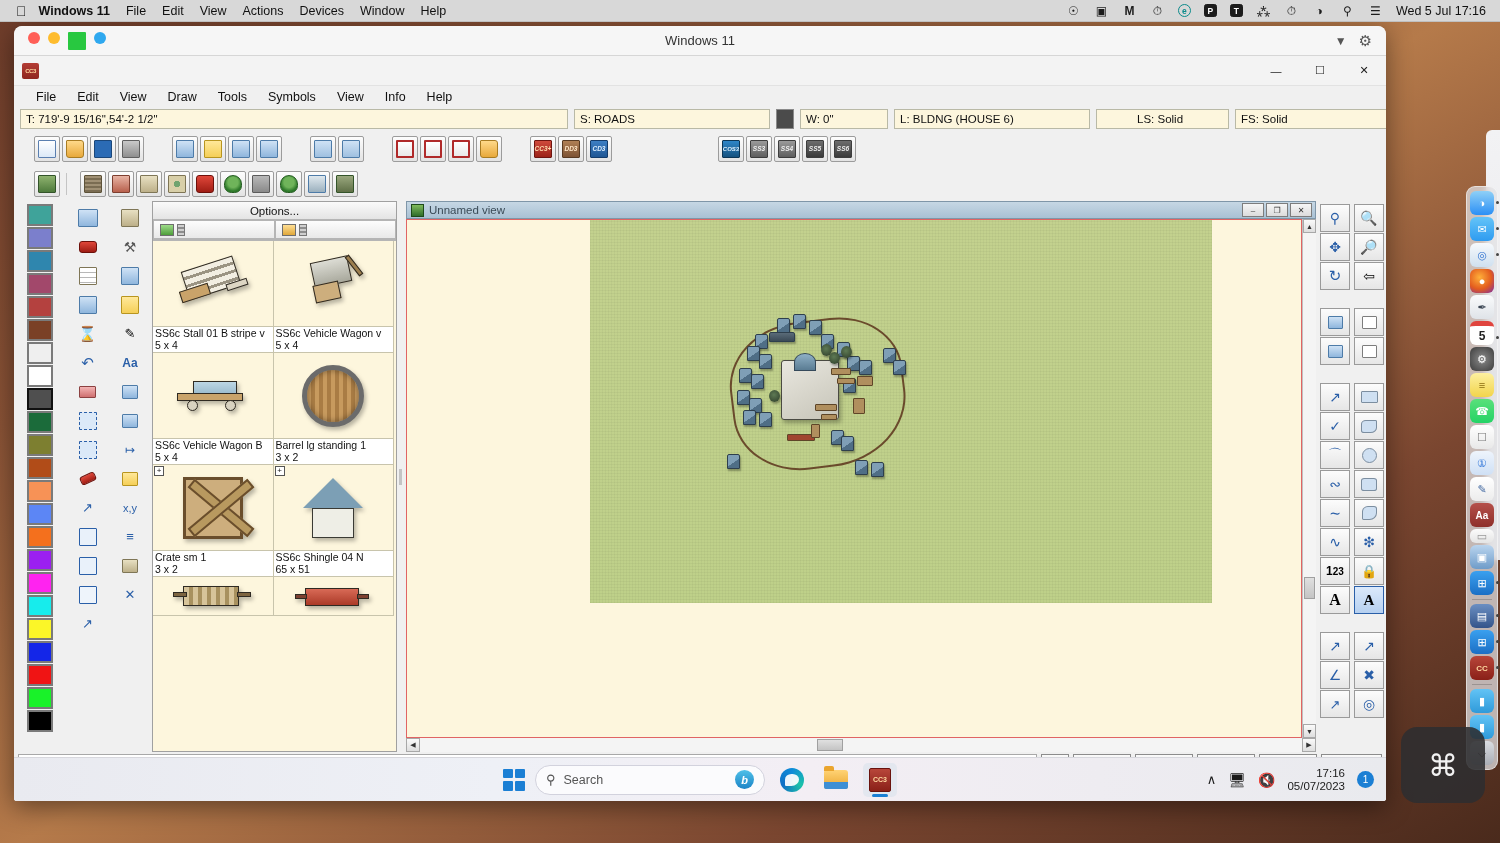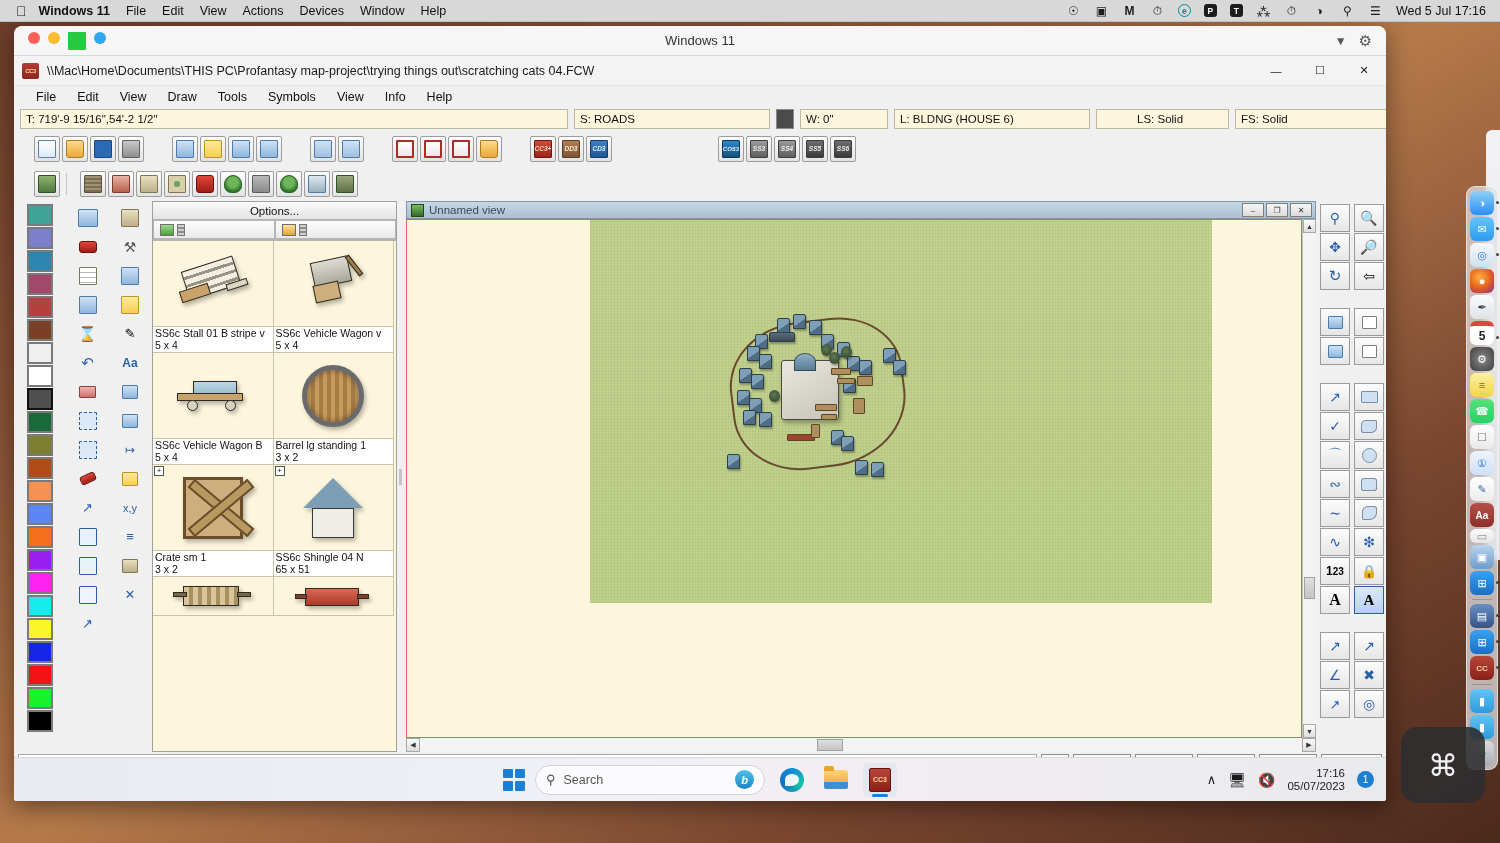--- a/index.html
+++ b/index.html
@@ -391,21 +391,20 @@
     <div class="vm-tb-right">
       <span>▼</span>
       <span style="font-size:15px;">⚙</span>
     </div>
   </div>
 
   <div class="win-app">
 
     <div class="win-titlebar">
       <span class="app-icon">CC3</span>
-      <span class="win-path">\\Mac\Home\Documents\THIS PC\Profantasy map-project\trying things out\scratching cats 04.FCW</span>
       <span class="win-ctrls">
         <span class="win-ctrl">—</span>
         <span class="win-ctrl">☐</span>
         <span class="win-ctrl close">✕</span>
       </span>
     </div>
 
     <div class="win-menubar">
       <span>File</span>
       <span>Edit</span>

